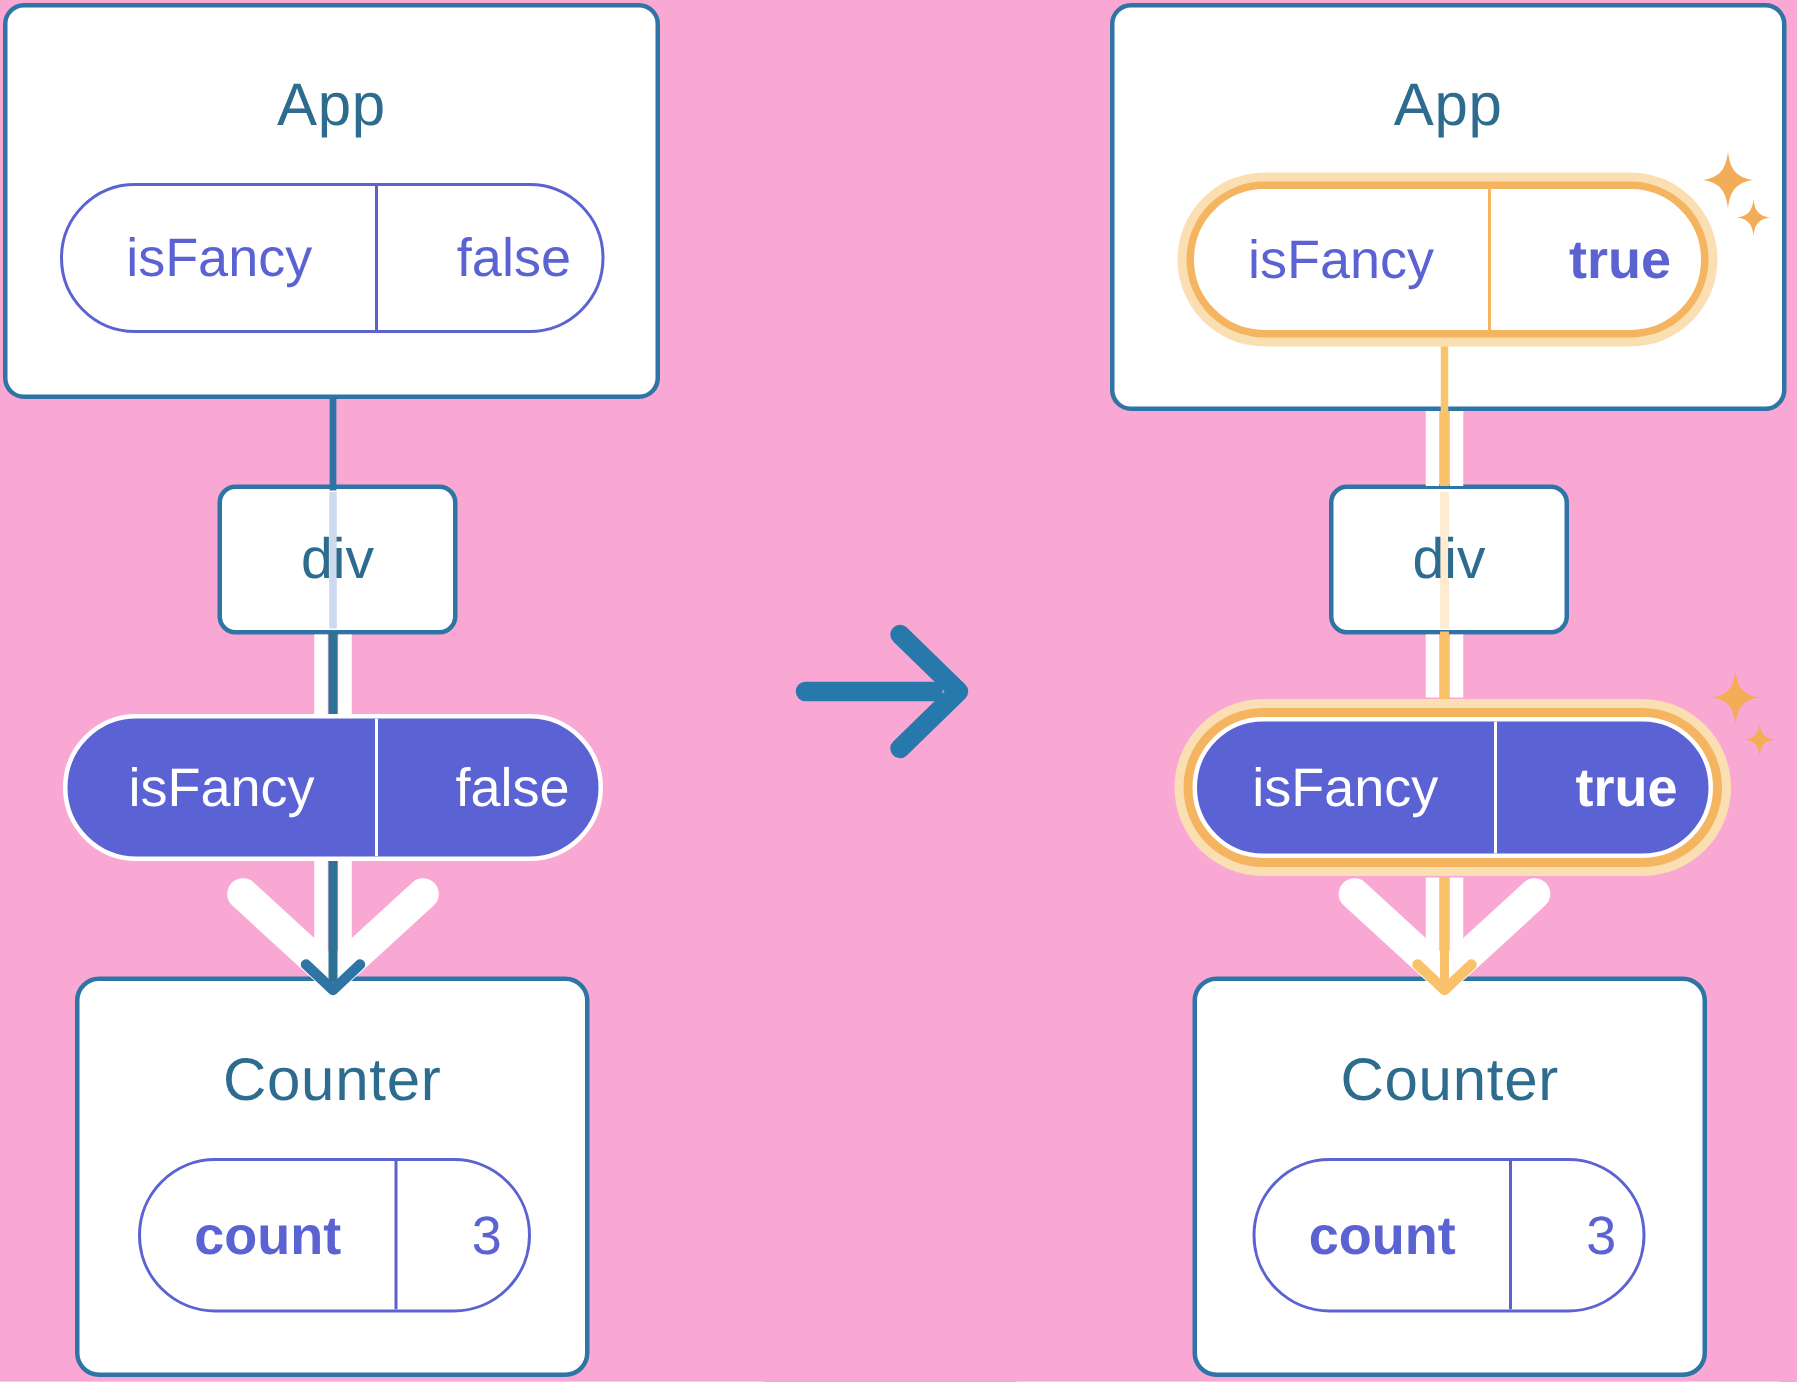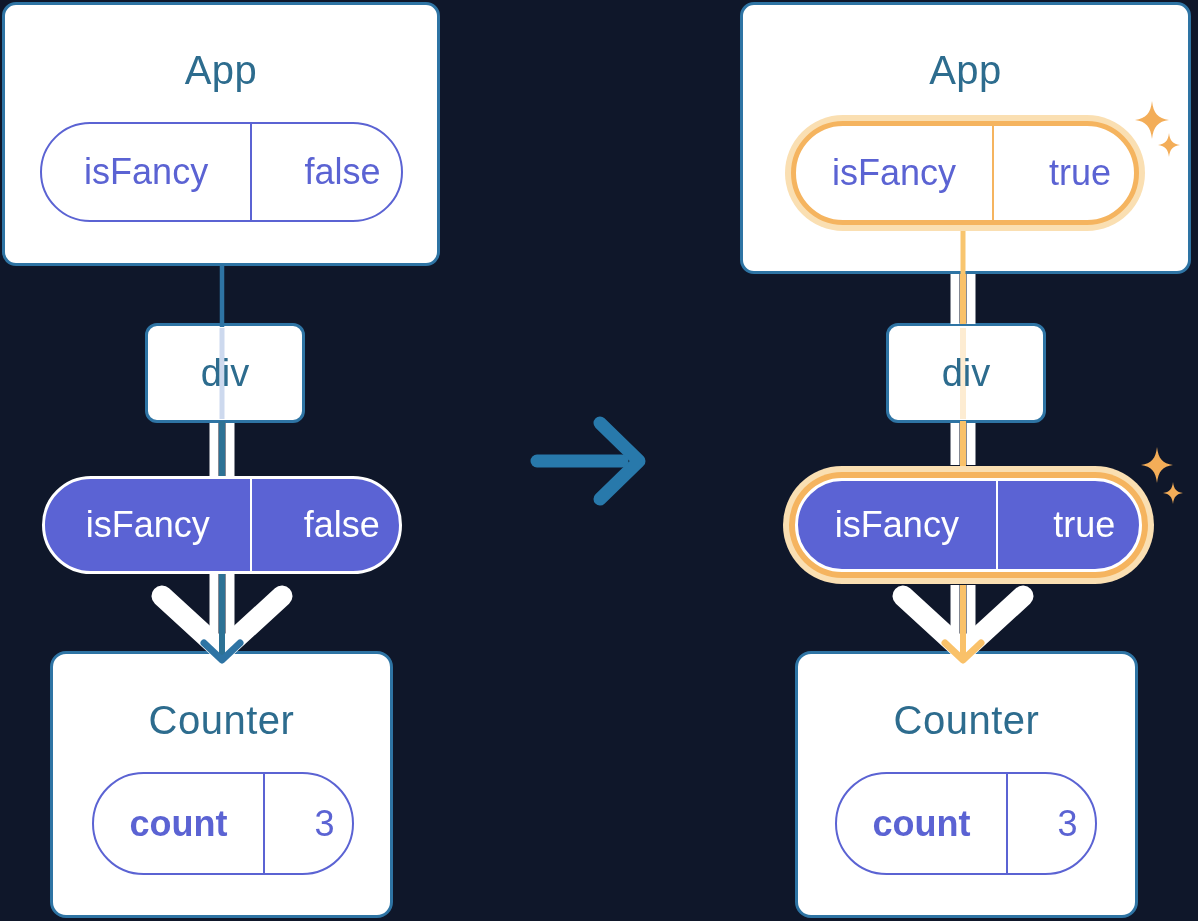--- a/index.html
+++ b/index.html
@@ -1,21 +1,21 @@
 <!DOCTYPE html>
 <html><head>
 <meta charset="utf-8">
 <style>
   html,body { margin:0; padding:0; }
   body { font-family: "Liberation Sans", sans-serif; }
   .canvas {
     position: relative;
     width: 1198px;
     height: 921px;
-    background: #0f172a;
+    background: #f9a8d4;
     overflow: hidden;
   }
   
   .card {
     position: absolute;
     background: #ffffff;
     border: 3px solid #2e74a4;
     border-radius: 14px;
     box-sizing: border-box;
   }
@@ -80,21 +80,21 @@
   .ring-orange {
     background: #ffffff;
     border: 5px solid #f5b45f;
     color: #5b63d3;
     box-shadow: 0 0 0 6px #fadfb2;
   }
   .ring-orange .cell-l { border-right: 2px solid #f5b45f; }
   .filled-purple.ringed {
     box-shadow: 0 0 0 6px #f5b45f, 0 0 0 12px #fadfb2;
   }
-  .bold { font-weight: normal; }
+  .bold { font-weight: bold; }
   .counter-split .cell-l { width: 65.5%; font-weight: bold; }
 </style>
 </head>
 <body>
 
 <div class="canvas">
 
   <div class="card" style="left:2px; top:2px; width:438px; height:264px;"></div>
   <div class="card" style="left:145px; top:323px; width:160px; height:100px; border-radius:12px;"></div>
   <div class="card" style="left:50px; top:651px; width:343px; height:267px; border-radius:16px;"></div>

